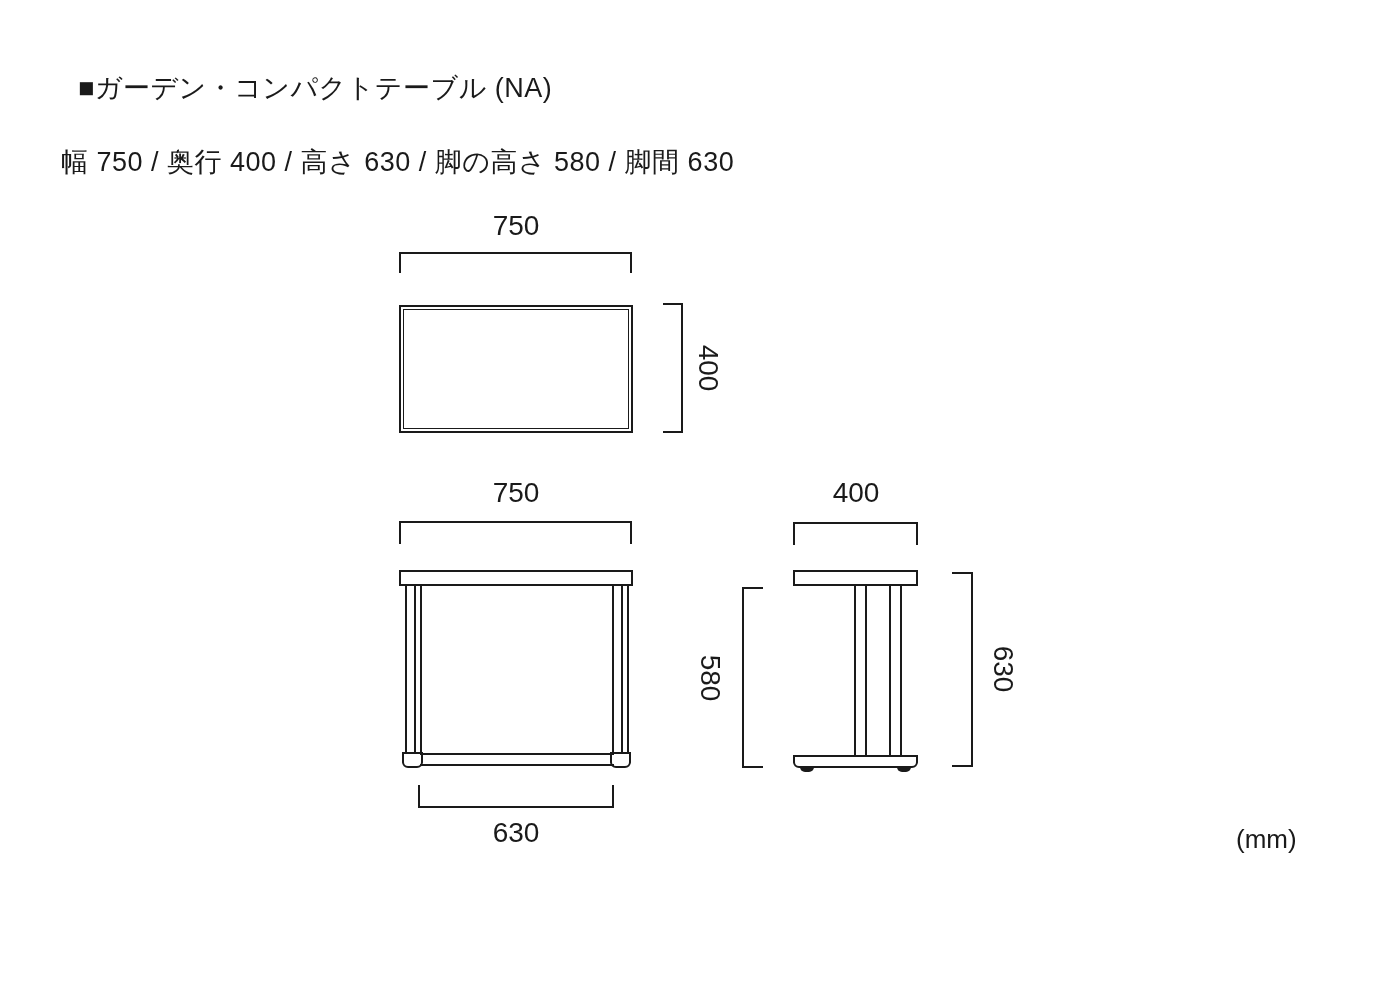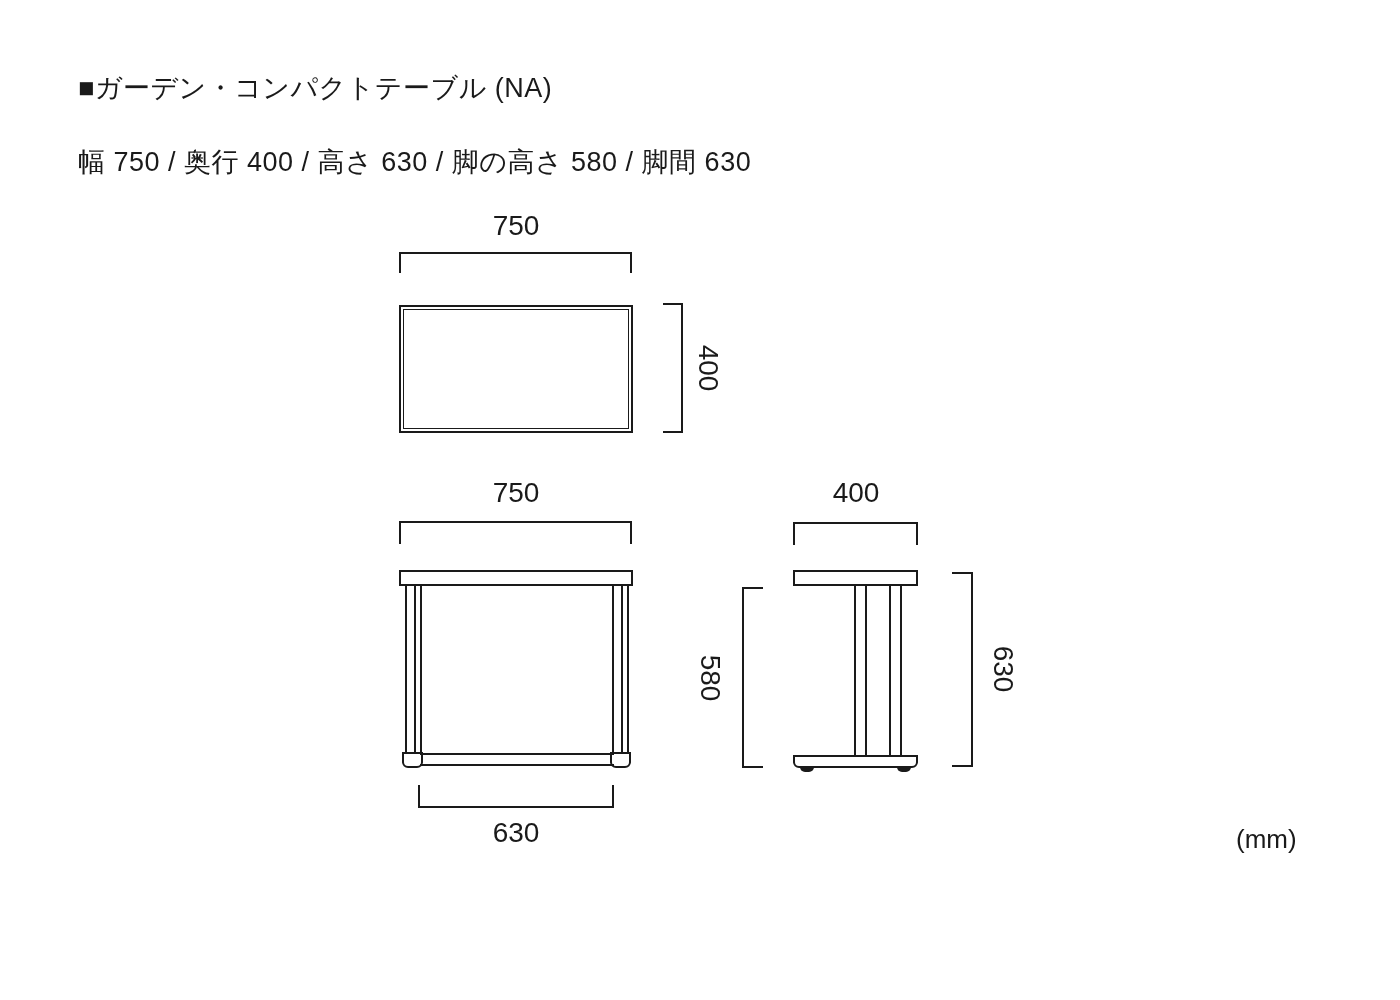--- a/index.html
+++ b/index.html
@@ -6,21 +6,21 @@
   .canvas {
     position:relative;
     width:1400px; height:1000px;
     background:#ffffff;
     font-family:"Liberation Sans","DejaVu Sans",sans-serif;
     color:#1a1a1a;
     overflow:hidden;
   }
   .txt { position:absolute; white-space:nowrap; }
   .title { left:78px; top:70px; font-size:27px; letter-spacing:0.5px; }
-  .subtitle { left:78px; top:144px; font-size:27px; letter-spacing:0.5px; }
+  .subtitle { left:61px; top:144px; font-size:27px; letter-spacing:0.5px; }
   .mm-note { left:1236px; top:824px; font-size:26px; }
 
   .dim-label { position:absolute; font-size:28px; color:#1a1a1a; text-align:center; }
   .rot90 { transform:rotate(90deg); }
 
   
   .abs { position:absolute; box-sizing:border-box; }
   .bk-top    { border-top:2px solid #1a1a1a; border-left:2px solid #1a1a1a; border-right:2px solid #1a1a1a; }
   .bk-bottom { border-bottom:2px solid #1a1a1a; border-left:2px solid #1a1a1a; border-right:2px solid #1a1a1a; }
   .bk-right  { border-right:2px solid #1a1a1a; border-top:2px solid #1a1a1a; border-bottom:2px solid #1a1a1a; }

